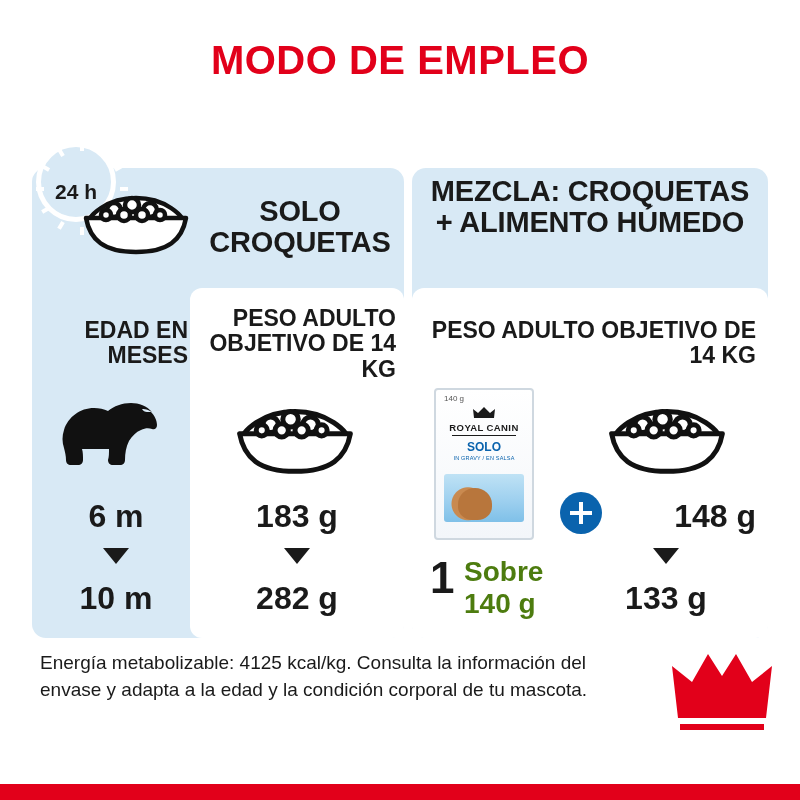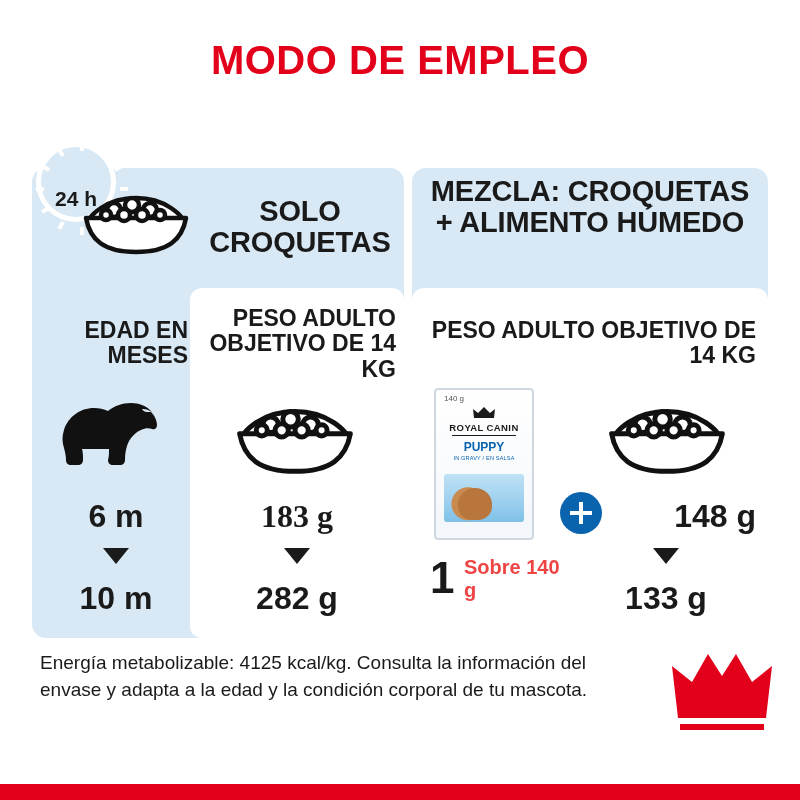--- a/index.html
+++ b/index.html
@@ -110,21 +110,21 @@
     width: 4px;
     height: 8px;
     background: #ffffff;
     left: 39px;
     top: -4px;
     transform-origin: 2px 46px;
   }
   #clock-badge .clock-text {
     position: absolute;
     left: 0;
-    top: 45px;
+    top: 38px;
     width: 80px;
     text-align: center;
     font-size: 21px;
     font-weight: bold;
     color: #1a1a1a;
   }
 
   
   .bowl {
     position: absolute;
@@ -171,21 +171,21 @@
     height: 0;
     border-left: 13px solid transparent;
     border-right: 13px solid transparent;
     border-top: 16px solid #1a1a1a;
   }
 
   #age-top { left: 44px; top: 498px; width: 144px; }
   #age-arrow { left: 103px; top: 548px; }
   #age-bottom { left: 44px; top: 580px; width: 144px; }
 
-  #kib-top { left: 198px; top: 498px; width: 198px; font-family: Liberation Serif, serif; }
+  #kib-top { left: 198px; top: 498px; width: 198px; }
   #kib-arrow { left: 284px; top: 548px; }
   #kib-bottom { left: 198px; top: 580px; width: 198px; }
 
   #mix-top { left: 576px; top: 498px; width: 180px; text-align: right; }
   #mix-arrow { left: 653px; top: 548px; }
   #mix-bottom { left: 576px; top: 580px; width: 180px; }
 
   
   #plus-badge {
     position: absolute;
@@ -303,23 +303,23 @@
     font-size: 44px;
     font-weight: bold;
     color: #1a1a1a;
     line-height: 1;
   }
   #pouch-unit {
     position: absolute;
     left: 464px;
     top: 556px;
     width: 110px;
-    font-size: 20px;
-    font-weight: bold;
-    color: #ef4444;
+    font-size: 28px;
+    font-weight: bold;
+    color: #4d7c0f;
     line-height: 1.15;
   }
 
   
   #footnote {
     position: absolute;
     left: 40px;
     top: 650px;
     width: 560px;
     font-size: 19px;
@@ -428,21 +428,21 @@
   </g>
 </svg>
 
 <div id="pouch">
   <div class="pouch-weight">140 g</div>
   <svg class="crown" viewBox="0 0 48 28">
     <path fill="#1a1a1a" d="M4 24 L2 6 l10 8 L24 2 l12 12 l10 -8 l-2 18 z"></path>
   </svg>
   <div class="brand">ROYAL CANIN</div>
   <div class="brand-rule"></div>
-  <div class="range">PUPPY</div>
+  <div class="range">SOLO</div>
   <div class="sub">IN GRAVY / EN SALSA</div>
   <div class="photo">
     <div class="photo-dog"></div>
   </div>
 </div>
 
 <div id="pouch-qty">1</div>
 <div id="pouch-unit">Sobre 140 g</div>
 
 <div id="plus-badge"></div>

